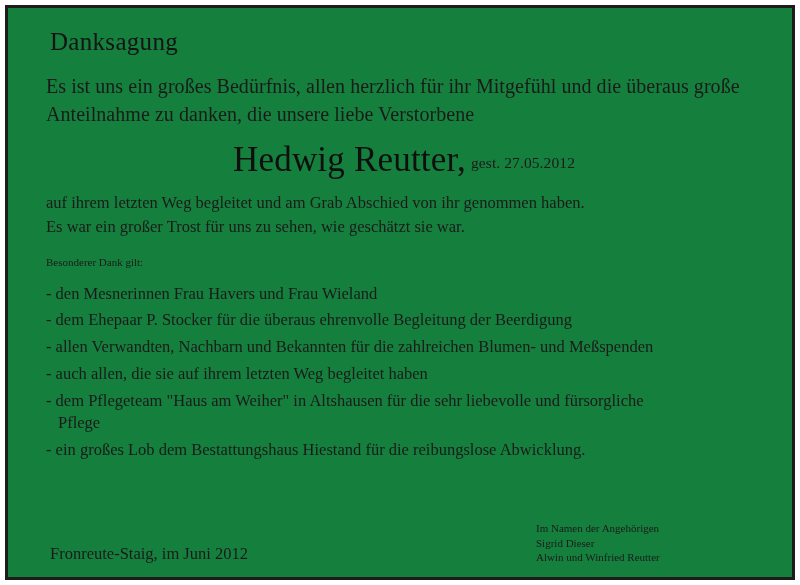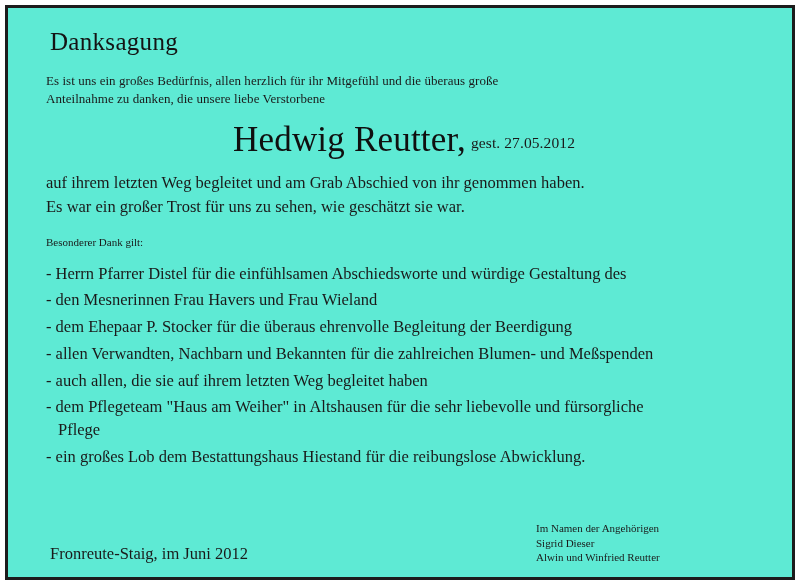--- a/index.html
+++ b/index.html
@@ -25,21 +25,21 @@
 
   
   .notice-frame {
     position: absolute;
     left: 5px;
     top: 5px;
     right: 5px;
     bottom: 5px;
     border: 3px solid #1c1c1c;
     box-sizing: border-box;
-    background: #5eead4;
+    background: #15803d;
   }
 
   .notice-inner {
     position: absolute;
     left: 0;
     top: 0;
     right: 0;
     bottom: 0;
     padding: 14px 30px 10px 38px;
     box-sizing: border-box;
@@ -48,21 +48,21 @@
   .headline {
     font-size: 25px;
     line-height: 1.1;
     letter-spacing: 0.3px;
     margin: 6px 0 16px 4px;
     font-weight: 400;
     color: #141414;
   }
 
   .intro-paragraph {
-    font-size: 13px;
+    font-size: 20px;
     line-height: 1.42;
     margin: 0 0 8px 0;
     letter-spacing: 0.05px;
   }
 
   .intro-paragraph .line {
     display: block;
     white-space: nowrap;
   }
 
@@ -173,21 +173,20 @@
 
       <p class="closing-paragraph">
         <span class="line">auf ihrem letzten Weg begleitet und am Grab Abschied von ihr genommen haben.</span>
         <span class="line">Es war ein großer Trost für uns zu sehen, wie geschätzt sie war.</span>
       </p>
 
       <p class="thanks-lead">Besonderer Dank gilt:</p>
 
       <ul class="thanks-list">
         <li>
-          <span class="li-line">- Herrn Pfarrer Distel für die einfühlsamen Abschiedsworte und würdige Gestaltung des</span>
         </li>
         <li>
           <span class="li-line">- den Mesnerinnen Frau Havers und Frau Wieland</span>
         </li>
         <li>
           <span class="li-line">- dem Ehepaar P. Stocker für die überaus ehrenvolle Begleitung der Beerdigung</span>
         </li>
         <li>
           <span class="li-line">- allen Verwandten, Nachbarn und Bekannten für die zahlreichen Blumen- und Meßspenden</span>
         </li>

